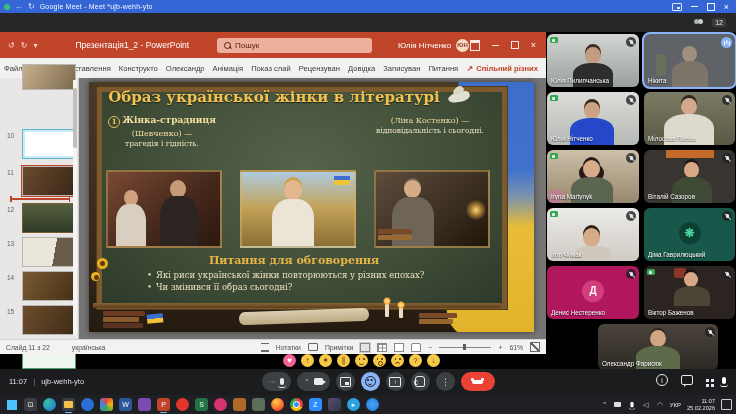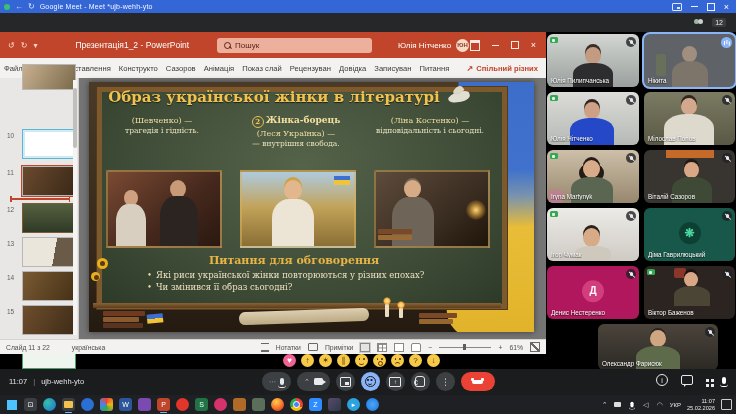--- a/index.html
+++ b/index.html
@@ -223,21 +223,21 @@
         <span class="maxic"></span>
         <span class="clsic">×</span>
       </span>
     </div>
 
     <div class="ribbon">
       <span class="rtab">Файл</span>
       <span class="rtab">Основне</span>
       <span class="rtab">Вставлення</span>
       <span class="rtab">Конструкто</span>
-      <span class="rtab">Сазоров</span>
+      <span class="rtab">Олександр</span>
       <span class="rtab">Анімація</span>
       <span class="rtab">Показ слай</span>
       <span class="rtab">Рецензуван</span>
       <span class="rtab">Довідка</span>
       <span class="rtab">Записуван</span>
       <span class="rtab">Питання</span>
       <span class="share">
         <span class="arr">↗</span>
         <span>Спільний різних</span>
       </span>
@@ -266,27 +266,23 @@
     </div>
 
     <div class="canvas">
       <div class="slide">
         <div class="flag"></div>
         <div class="board"></div>
         <div class="s-title">Образ української жінки в літературі</div>
         <div class="dove"></div>
 
         <div class="col" style="left:14px;">
+          <div class="colhead"><span class="colnum">1</span><span>Жінка-страдниця</span></div>
           <div class="colsub">(Шевченко) —</div>
           <div class="coldesc">трагедія і гідність.</div>
-        </div>
-        <div class="col" style="left:148px;">
-          <div class="colhead"><span class="colnum">2</span><span>Жінка-борець</span></div>
-          <div class="colsub">(Леся Українка) —</div>
-          <div class="coldesc">— внутрішня свобода.</div>
         </div>
         <div class="col" style="left:282px;">
           <div class="colsub">(Ліна Костенко) —</div>
           <div class="coldesc">відповідальність і сьогодні.</div>
         </div>
 
         <div class="port p1" style="left:17px;">
           <div class="head" style="left:16px;top:18px;width:14px;height:16px;background:#cfa080;"></div>
           <div class="torso" style="left:8px;top:32px;width:30px;height:42px;background:#d8cfc0;"></div>
           <div class="head" style="left:62px;top:8px;width:16px;height:18px;background:#c79a78;"></div>

